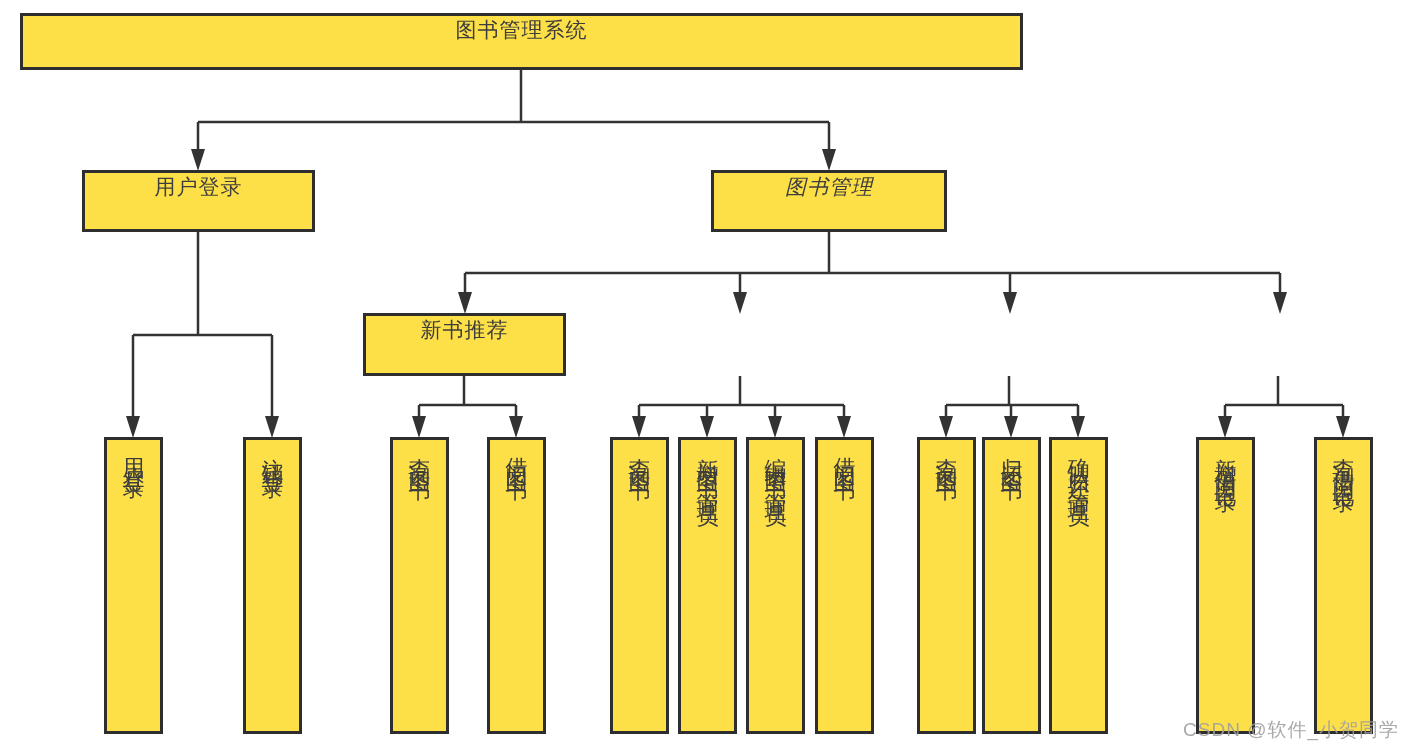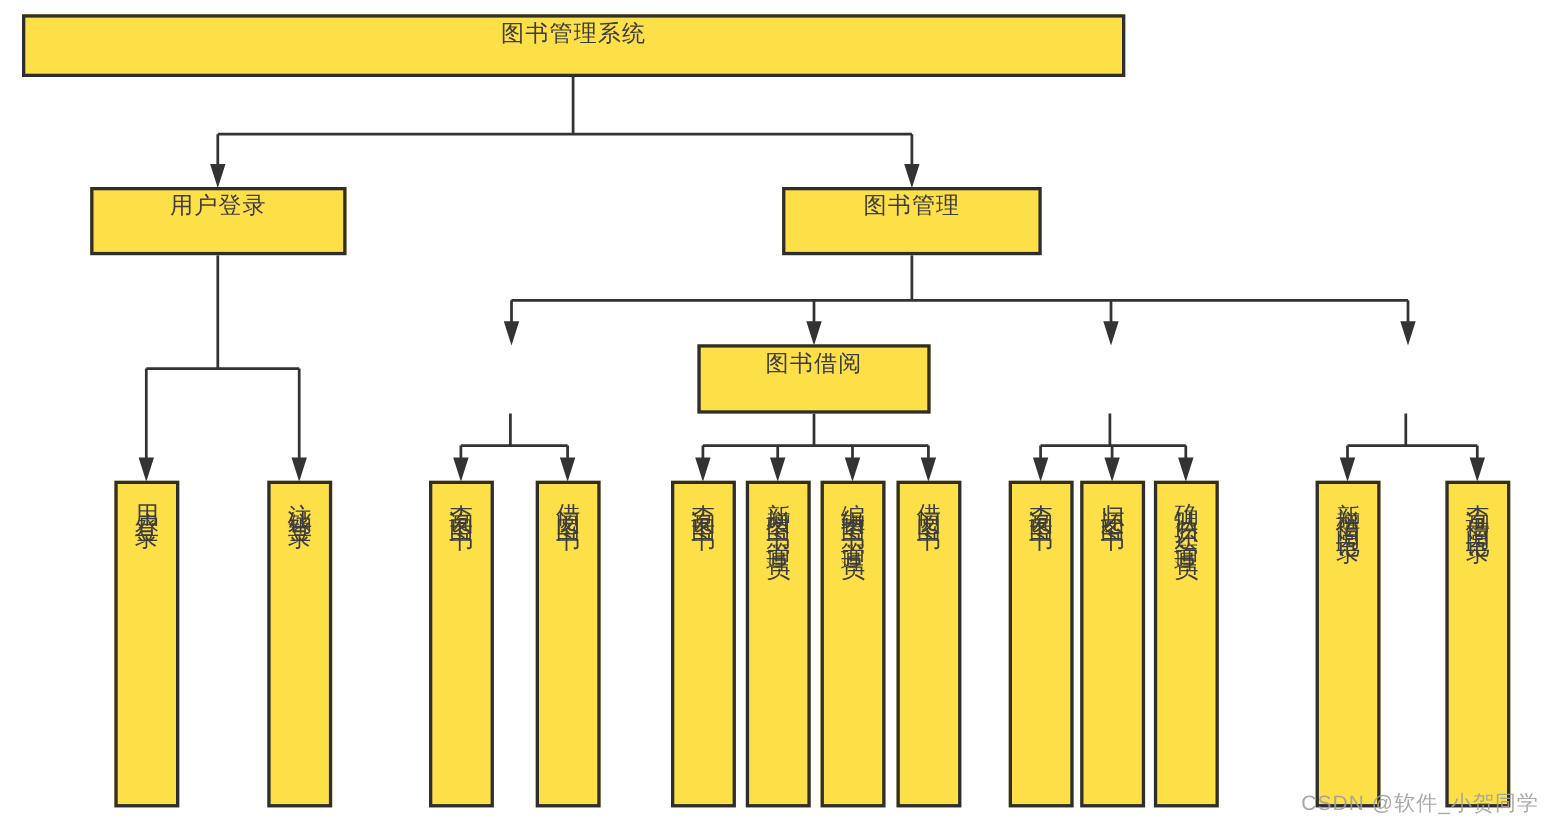--- a/index.html
+++ b/index.html
@@ -30,21 +30,21 @@
   }
   .vbox span {
     writing-mode: vertical-rl;
     text-orientation: upright;
     letter-spacing: 7px;
     line-height: 1;
   }
   
   .n-root   { left: 20px;   top: 13px;  width: 1003px; height: 57px; }
   .n-login  { left: 82px;   top: 170px; width: 233px;  height: 62px; }
-  .n-mgmt   { left: 711px;  top: 170px; width: 236px;  height: 62px; }
+  .n-mgmt   { left: 711px;  top: 170px; width: 236px;  height: 62px; font-style: italic; }
   .n-newrec { left: 363px;  top: 313px; width: 203px;  height: 63px; }
   .n-borrow { left: 634px;  top: 313px; width: 212px;  height: 63px; }
   .n-curr   { left: 901px;  top: 313px; width: 217px;  height: 63px; }
   .n-record { left: 1173px; top: 313px; width: 213px;  height: 63px; }
   
   .l-a1 { left: 104px; }  .l-a2 { left: 243px; }
   .l-b1 { left: 390px; }  .l-b2 { left: 487px; }
   .l-c1 { left: 610px; }  .l-c2 { left: 678px; }
   .l-c3 { left: 746px; }  .l-c4 { left: 815px; }
   .l-d1 { left: 917px; }  .l-d2 { left: 982px; }
@@ -93,22 +93,22 @@
     <span>图书管理系统</span>
   </div>
 
   <div class="node hbox n-login">
     <span>用户登录</span>
   </div>
   <div class="node hbox n-mgmt">
     <span>图书管理</span>
   </div>
 
-  <div class="node hbox n-borrow">
-    <span>图书借阅</span>
+  <div class="node hbox n-newrec">
+    <span>新书推荐</span>
   </div>
 
   <div class="node vbox l-a1">
     <span>用户登录</span>
   </div>
   <div class="node vbox l-a2">
     <span>注销登录</span>
   </div>
 
   <div class="node vbox l-b1">

